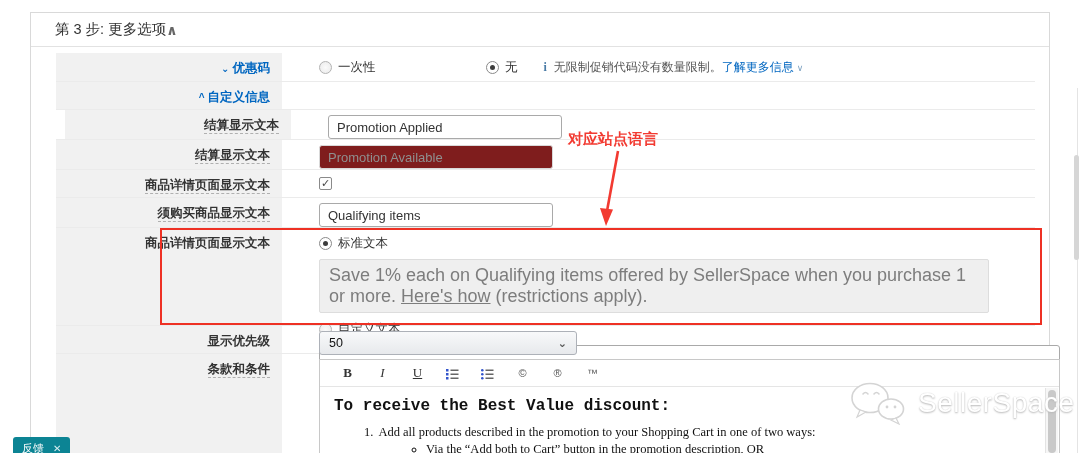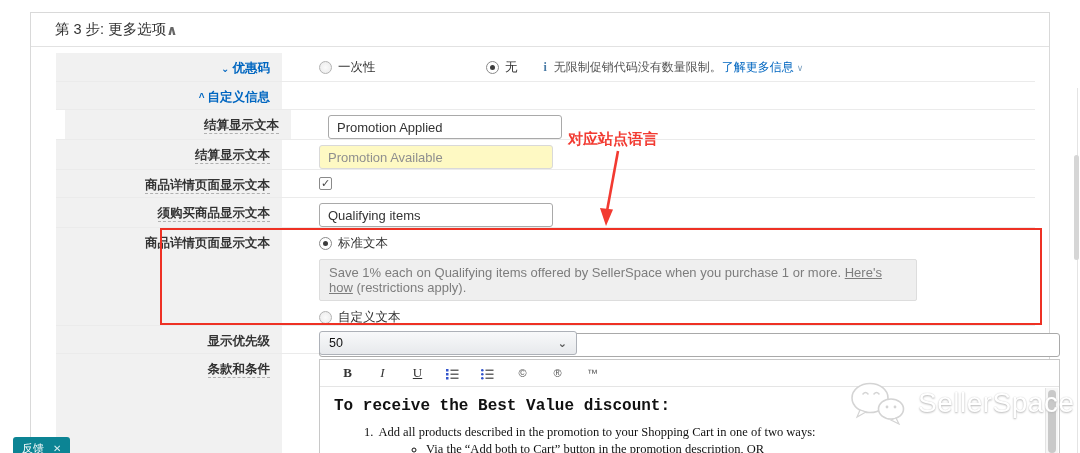--- a/index.html
+++ b/index.html
@@ -26,29 +26,29 @@
   
   .radio { display:inline-flex; align-items:center; font-size:12.5px; color:#333; cursor:pointer; }
   .rdot { width:13px; height:13px; border-radius:50%; border:1px solid #b3b3b3;
     background:radial-gradient(#fbfbfb,#e9e9e9); margin-right:6px; flex-shrink:0; position:relative; }
   .radio.sel .rdot { border-color:#8a8a8a; background:#fff; }
   .radio.sel .rdot::after { content:""; position:absolute; left:3px; top:3px; width:5px; height:5px;
     border-radius:50%; background:#3d3d3d; }
 
   .txt-input { width:234px; height:24px; border:1px solid #a9a9a9; border-radius:3px;
     padding:0 8px; font-size:13px; color:#333; font-family:inherit; background:#fff; }
-  .txt-input:disabled { background:#fef9c3; border-color:#d9d9d9; color:#8f8f8f; }
+  .txt-input:disabled { background:#7f1d1d; border-color:#d9d9d9; color:#8f8f8f; }
   .wide-input { width:741px; height:24px; border:1px solid #a9a9a9; border-radius:3px;
     padding:0 8px; font-size:13px; font-family:inherit; }
 
   .checkbox { width:13px; height:13px; border:1px solid #8a8a8a; border-radius:2px; background:#fdfdfd;
     font-size:11px; line-height:11px; color:#444; text-align:center; cursor:pointer; margin-top:2px; }
 
-  .std-box { width:598px; background:#efefef; border:1px solid #ddd; border-radius:2px;
-    padding:5px 9px; font-size:13px; color:#7d7d7d; margin:5px 0 6px 0; }
+  .std-box { width:670px; background:#efefef; border:1px solid #ddd; border-radius:2px;
+    padding:5px 9px; font-size:18px; color:#7d7d7d; margin:5px 0 6px 0; }
   .std-box a { color:#7d7d7d; text-decoration:underline; }
 
   .select { width:258px; height:24px; border:1px solid #adb1b8; border-radius:3px;
     background:linear-gradient(#f8f9fa,#e7e9ec); display:flex; align-items:center;
     justify-content:space-between; padding:0 9px; font-size:12.5px; color:#111; cursor:pointer; }
   .select .caret { font-size:11px; color:#555; font-weight:bold; }
 
   .info { display:inline-flex; align-items:baseline; font-size:12px; color:#555; margin-left:26px; }
   .info-i { color:#4a7ba6; font-weight:bold; font-family:"Liberation Serif",serif; margin-right:7px; font-size:12px; }
   .link { color:#0066c0; text-decoration:none; cursor:pointer; }

